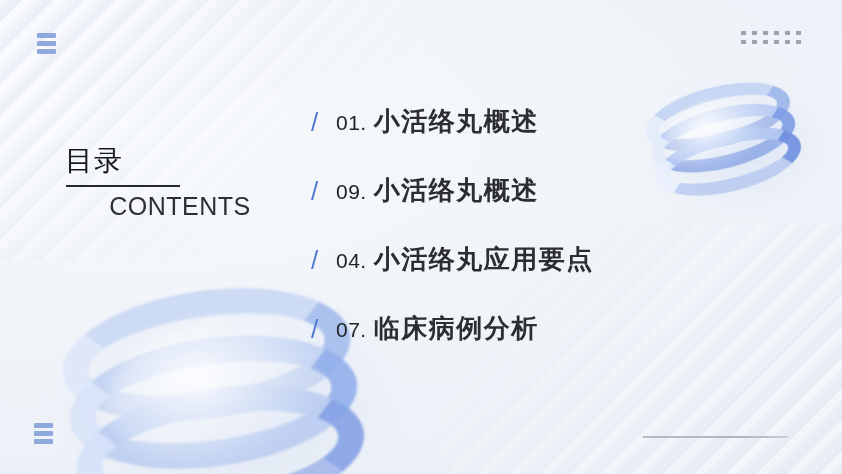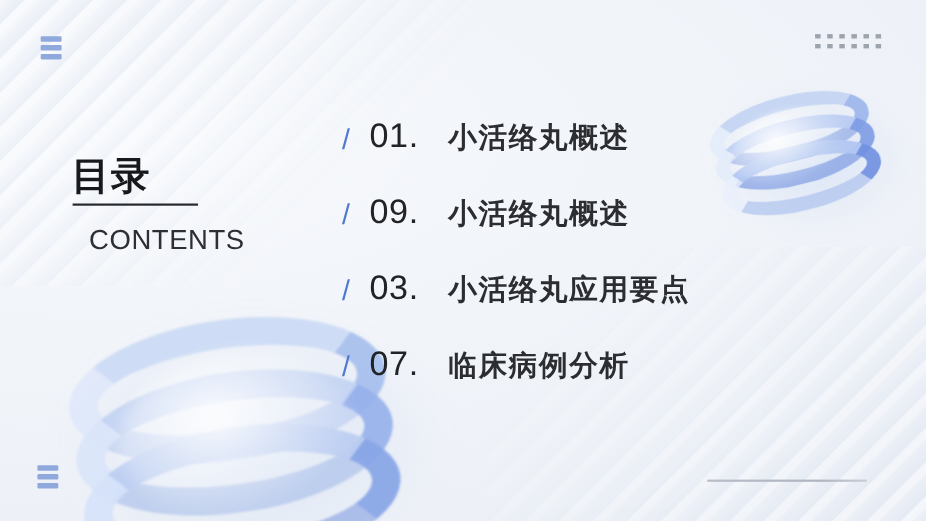--- a/index.html
+++ b/index.html
@@ -109,41 +109,42 @@
   }
 
   
   #title-block {
     position: absolute;
     left: 65px;
     top: 140px;
     width: 230px;
   }
   #title-cn {
-    font-size: 35px;
+    font-size: 28px;
     line-height: 42px;
-    font-weight: 700;
+    font-weight: 400;
     color: #17181c;
     letter-spacing: 1px;
     margin: 0;
     white-space: nowrap;
   }
   #title-underline {
     width: 114px;
     height: 1.5px;
     background: #26282d;
     margin: 3px 0 4px 1px;
   }
   #title-en {
     font-size: 25px;
     line-height: 30px;
     color: #2d2f35;
     letter-spacing: 0.5px;
-    margin: 16px;
+    margin: 3px;
     white-space: nowrap;
+    text-align: center;
   }
 
   
   #contents-list {
     position: absolute;
     left: 311px;
     top: 108px;
     width: 470px;
   }
   .toc-item {
@@ -155,25 +156,25 @@
   .toc-slash {
     font-size: 26px;
     line-height: 1;
     color: #4f79cf;
     font-weight: 400;
     width: 25px;
     flex: 0 0 25px;
     transform: translateY(1px);
   }
   .toc-num {
-    font-size: 31px;
+    font-size: 21px;
     line-height: 1;
     color: #212326;
     letter-spacing: 0.5px;
-    margin-right: 27px;
+    margin-right: 7px;
   }
   .toc-label {
     font-size: 26px;
     line-height: 1;
     color: #2b2d31;
     font-weight: 600;
     letter-spacing: 1.5px;
     text-align: center;
   }
 
@@ -368,21 +369,21 @@
     </div>
 
     <div class="toc-item">
       <span class="toc-slash">/</span>
       <span class="toc-num">09.</span>
       <span class="toc-label">小活络丸概述</span>
     </div>
 
     <div class="toc-item">
       <span class="toc-slash">/</span>
-      <span class="toc-num">03.</span>
+      <span class="toc-num">04.</span>
       <span class="toc-label">小活络丸应用要点</span>
     </div>
 
     <div class="toc-item">
       <span class="toc-slash">/</span>
       <span class="toc-num">07.</span>
       <span class="toc-label">临床病例分析</span>
     </div>
 
   </div>

